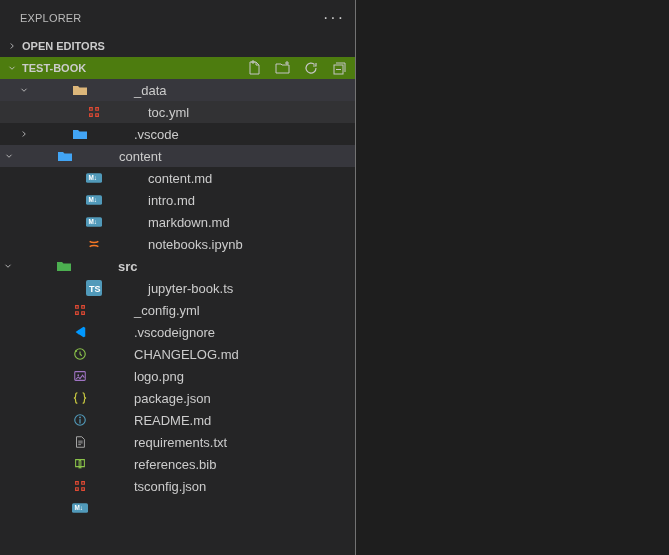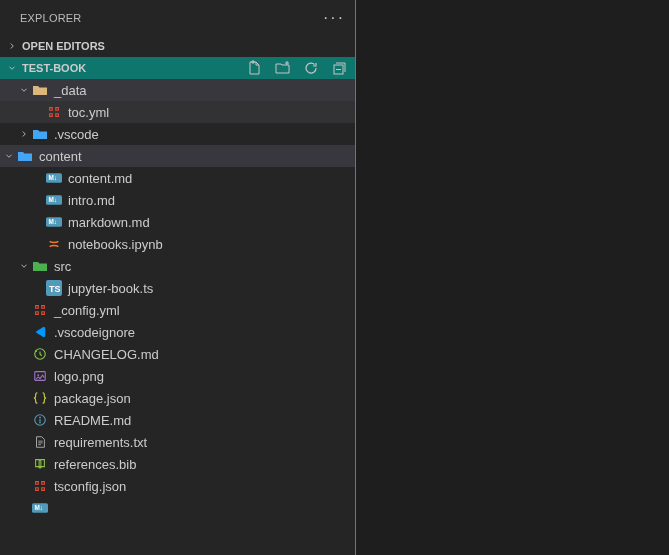--- a/index.html
+++ b/index.html
@@ -47,21 +47,21 @@
     display: flex;
     align-items: center;
     padding: 0 4px;
     font-size: 11px;
     font-weight: 700;
     text-transform: uppercase;
     color: #cccccc;
     cursor: pointer;
   }
   .section-header.project {
-    background: #0f766e;
+    background: #4d7c0f;
     justify-content: space-between;
     padding-right: 8px;
   }
   .section-header .chev {
     width: 16px;
     display: inline-flex;
     justify-content: center;
     margin-right: 2px;
   }
   .section-actions {
@@ -82,20 +82,21 @@
     flex: 1;
     overflow-y: auto;
   }
   .row {
     height: 22px;
     display: flex;
     align-items: center;
     padding-right: 8px;
     cursor: pointer;
     white-space: nowrap;
+    gap: 40px;
   }
   .row.selected { background: #37373d; }
   .row.active { background: #323234; }
   .twisty {
     width: 16px;
     display: inline-flex;
     justify-content: center;
     color: #c5c5c5;
     flex-shrink: 0;
   }
@@ -248,21 +249,21 @@
       <div class="row" style="padding-left: 30px;">
         <span class="twisty"></span>
         <span class="file-icon">
           <svg width="14" height="14" viewBox="0 0 16 16">
             <path d="M3 5a6 3 0 0 0 10 0" fill="none" stroke="#f37726" stroke-width="1.6"></path>
             <path d="M3 11a6 3 0 0 1 10 0" fill="none" stroke="#f37726" stroke-width="1.6"></path>
           </svg>
         </span>
         <span class="label">notebooks.ipynb</span>
       </div>
-      <div class="row" style="padding-left: 16px;">
+      <div class="row" style=" font-weight: bold;">
         <span class="twisty">
           <svg width="10" height="10" viewBox="0 0 16 16">
             <path d="M4 6l4 4 4-4" fill="none" stroke="#c5c5c5" stroke-width="1.4"></path>
           </svg>
         </span>
         <span class="file-icon">
           <svg width="16" height="16" viewBox="0 0 16 16">
             <path d="M1 4h5l1.5 1.5H15V13H1z" fill="#4caf50"></path>
           </svg>
         </span>

